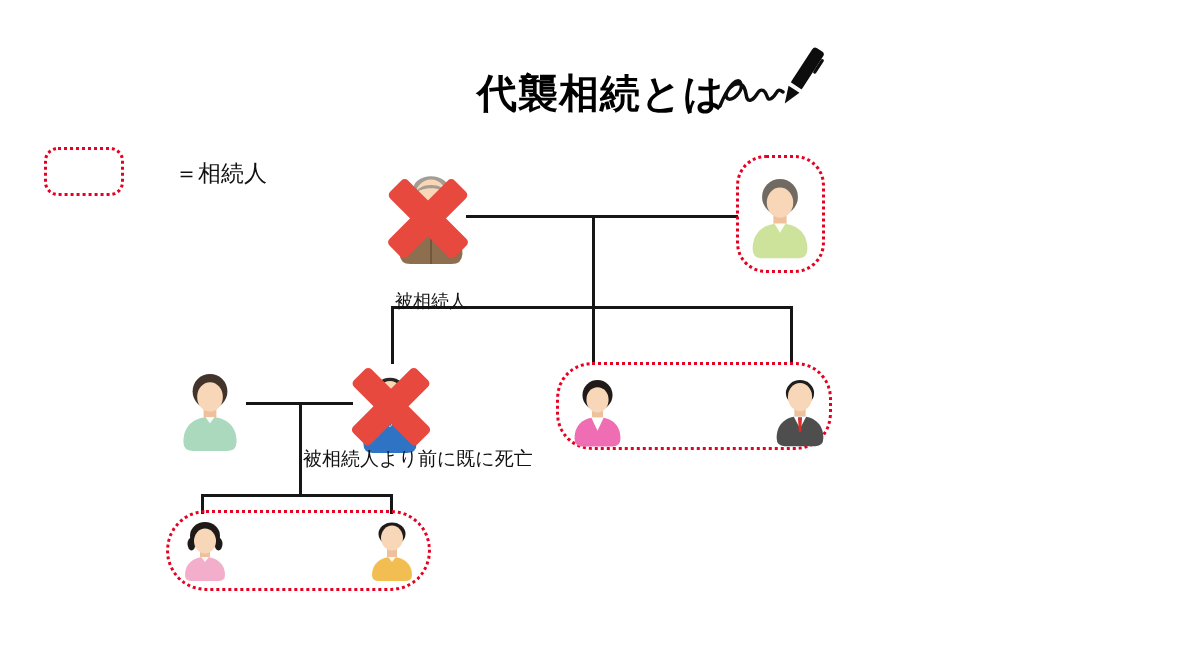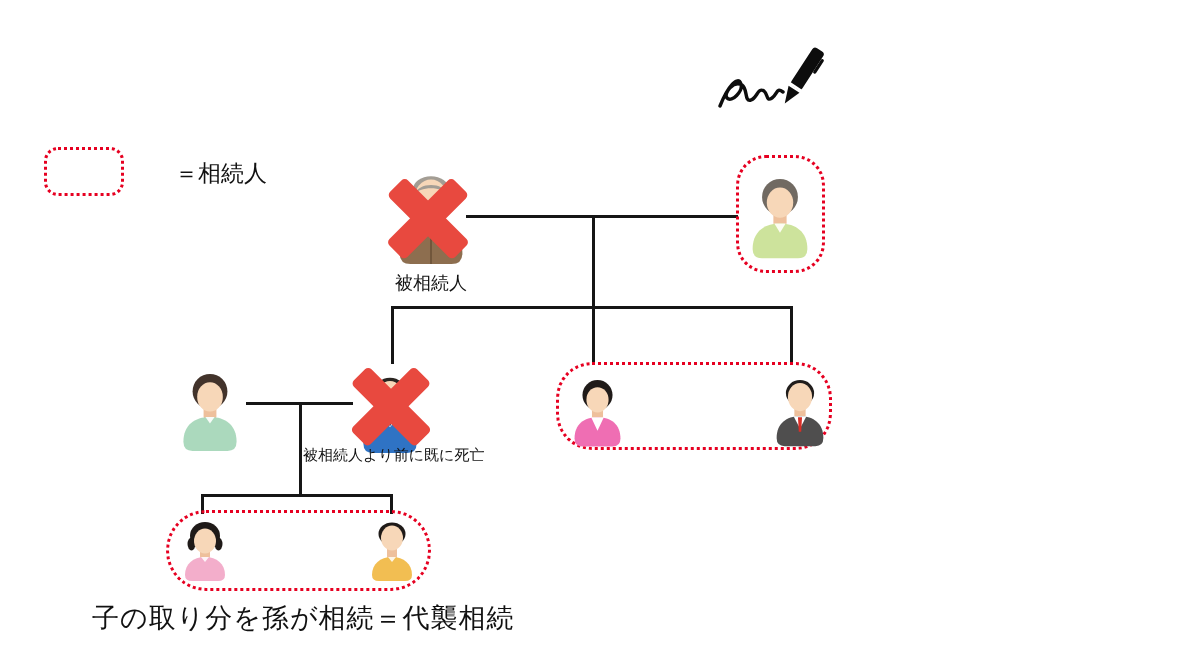--- a/index.html
+++ b/index.html
@@ -8,34 +8,35 @@
     font-family:"Liberation Sans","DejaVu Sans",sans-serif;color:#111;
   }
   .abs{position:absolute;}
   .title{
     font-size:40px;font-weight:800;letter-spacing:1px;color:#000;white-space:nowrap;
   }
   .h-line{position:absolute;height:3px;background:#161616;}
   .v-line{position:absolute;width:3px;background:#161616;}
   .dotbox{position:absolute;border:3.5px dotted #e60021;background:transparent;box-sizing:border-box;}
   .legend-label{font-size:23px;color:#111;margin-left:39px;}
-  .small-label{font-size:18px;color:#111;white-space:nowrap;}
+  .small-label{font-size:18px;color:#111;white-space:nowrap;margin-top:18px;}
   .note{font-size:17px;line-height:1.65;color:#111;white-space:nowrap;}
-  .tiny-note{font-size:15px;color:#111;white-space:nowrap;}
+  .tiny-note{font-size:19px;color:#111;white-space:nowrap;}
   .caption{font-size:27px;letter-spacing:1px;color:#111;white-space:nowrap;font-weight:500;}
   .person{position:absolute;}
   .person svg{width:100%;height:100%;display:block;}
   .xmark{position:absolute;}
   .xmark svg{width:100%;height:100%;display:block;}
 </style>
 </head>
 <body>
 
 <div class="stage">
 
+  <div class="abs title" style="left:477px;top:66px;">代襲相続とは</div>
 
   <div class="abs" style="left:714px;top:42px;width:112px;height:80px;">
     <svg viewBox="0 0 112 80" width="112" height="80">
       <path d="M6,64 C14,44 24,33 27,42 C29,49 18,61 13,56 C9,51 20,38 28,43 C34,47 30,60 37,58 C43,56 44,45 50,49 C54,52 52,60 58,56 C64,52 62,45 69,50" fill="none" stroke="#0d0d0d" stroke-width="3.4" stroke-linecap="round"></path>
       <g transform="rotate(33 86 38)">
         <rect x="79.5" y="2" width="13" height="45" rx="3.5" fill="#0d0d0d"></rect>
         <polygon points="79.5,49 92.5,49 86,66" fill="#0d0d0d"></polygon>
         <rect x="79.5" y="45" width="13" height="2.4" fill="#ffffff"></rect>
         <rect x="92.5" y="8" width="3.2" height="17" rx="1.6" fill="#0d0d0d"></rect>
       </g>
@@ -156,15 +157,14 @@
   <div class="person" style="left:366px;top:517px;width:52px;height:64px;">
     <svg viewBox="0 0 52 64">
       <ellipse cx="26" cy="17" rx="13.5" ry="11.5" fill="#1f1a18"></ellipse>
       <rect x="21" y="30" width="10" height="12" rx="3" fill="#eec09c"></rect>
       <path d="M26,40 C38,40 46,47 46,58 Q46,64 39,64 L13,64 Q6,64 6,58 C6,47 14,40 26,40 Z" fill="#f2be52"></path>
       <polygon points="22,40 30,40 26,45" fill="#ffffff" opacity="0.85"></polygon>
       <ellipse cx="26" cy="21" rx="11" ry="12.5" fill="#f7d7b8"></ellipse>
     </svg>
   </div>
 
-  <div class="abs caption" style="left:92px;top:600px;">子の取り分を孫が相続＝代襲相続</div>
 
 </div>
 
 </body></html>

